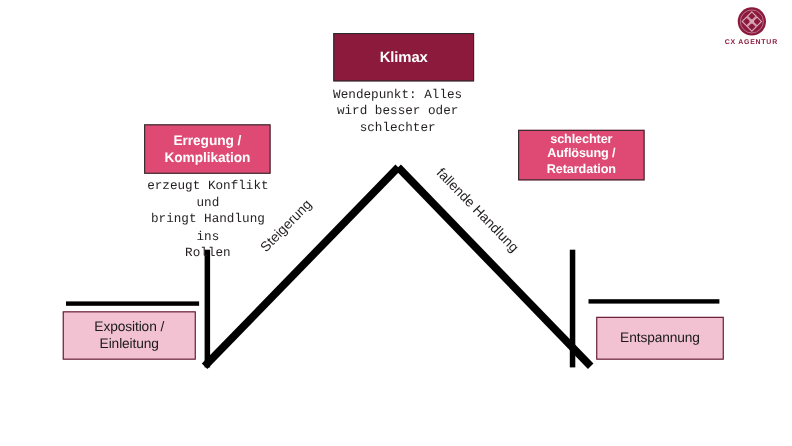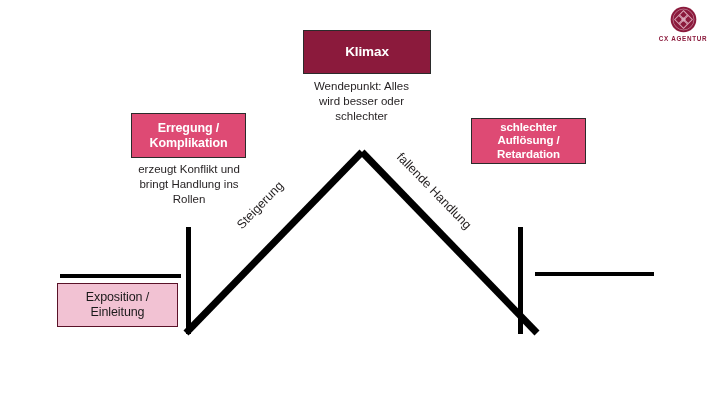--- a/index.html
+++ b/index.html
@@ -48,20 +48,21 @@
     font-weight: normal;
   }
 
   .caption {
     position: absolute;
     text-align: center;
     font-size: 11.5px;
     line-height: 1.32;
     color: #231f20;
     white-space: pre-line;
+    font-family: Liberation Mono, monospace;
   }
 
   
   .rule {
     position: absolute;
     background: #000000;
   }
 
   
   .edge-label {
@@ -128,20 +129,21 @@
 bringt Handlung ins
 Rollen</div>
 
   <div class="node-box pink" style="left:471px; top:118px; width:115px; height:46px; font-size:11.5px;">schlechter
 Auflösung /
 Retardation</div>
 
   <div class="node-box light" style="left:57px; top:283px; width:121px; height:44px; font-size:12.5px;">Exposition /
 Einleitung</div>
 
+  <div class="node-box light" style="left:542px; top:288px; width:116px; height:39px; font-size:12.5px;">Entspannung</div>
 
   <div id="logo">
     <span class="mark">
       <svg viewBox="0 0 40 40" width="27" height="27" aria-hidden="true">
         <circle cx="20" cy="20" r="19" fill="#8b1a3c"></circle>
         <g fill="none" stroke="#d9a7b8" stroke-width="1.5">
           <path d="M20 7 L26 13 L20 19 L14 13 Z"></path>
           <path d="M20 21 L26 27 L20 33 L14 27 Z"></path>
           <path d="M7 20 L13 14 L19 20 L13 26 Z"></path>
           <path d="M21 20 L27 14 L33 20 L27 26 Z"></path>

